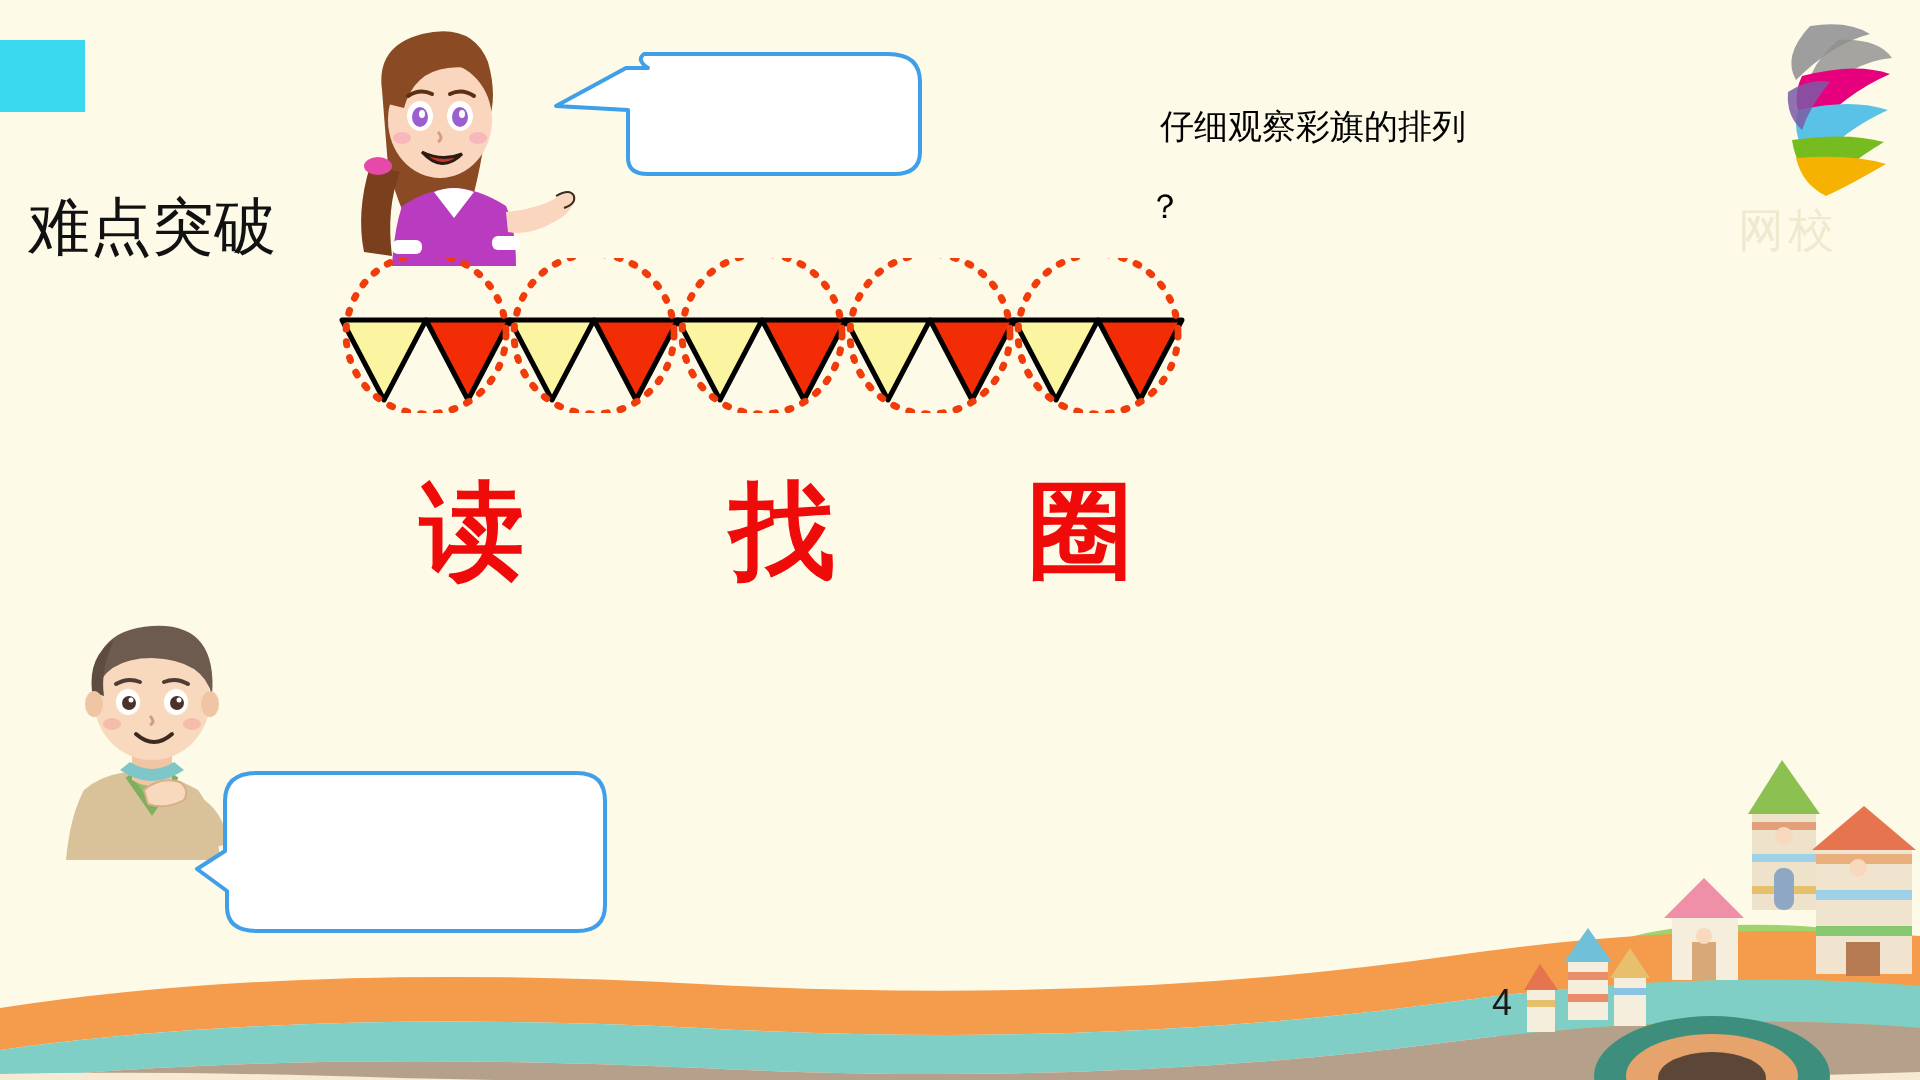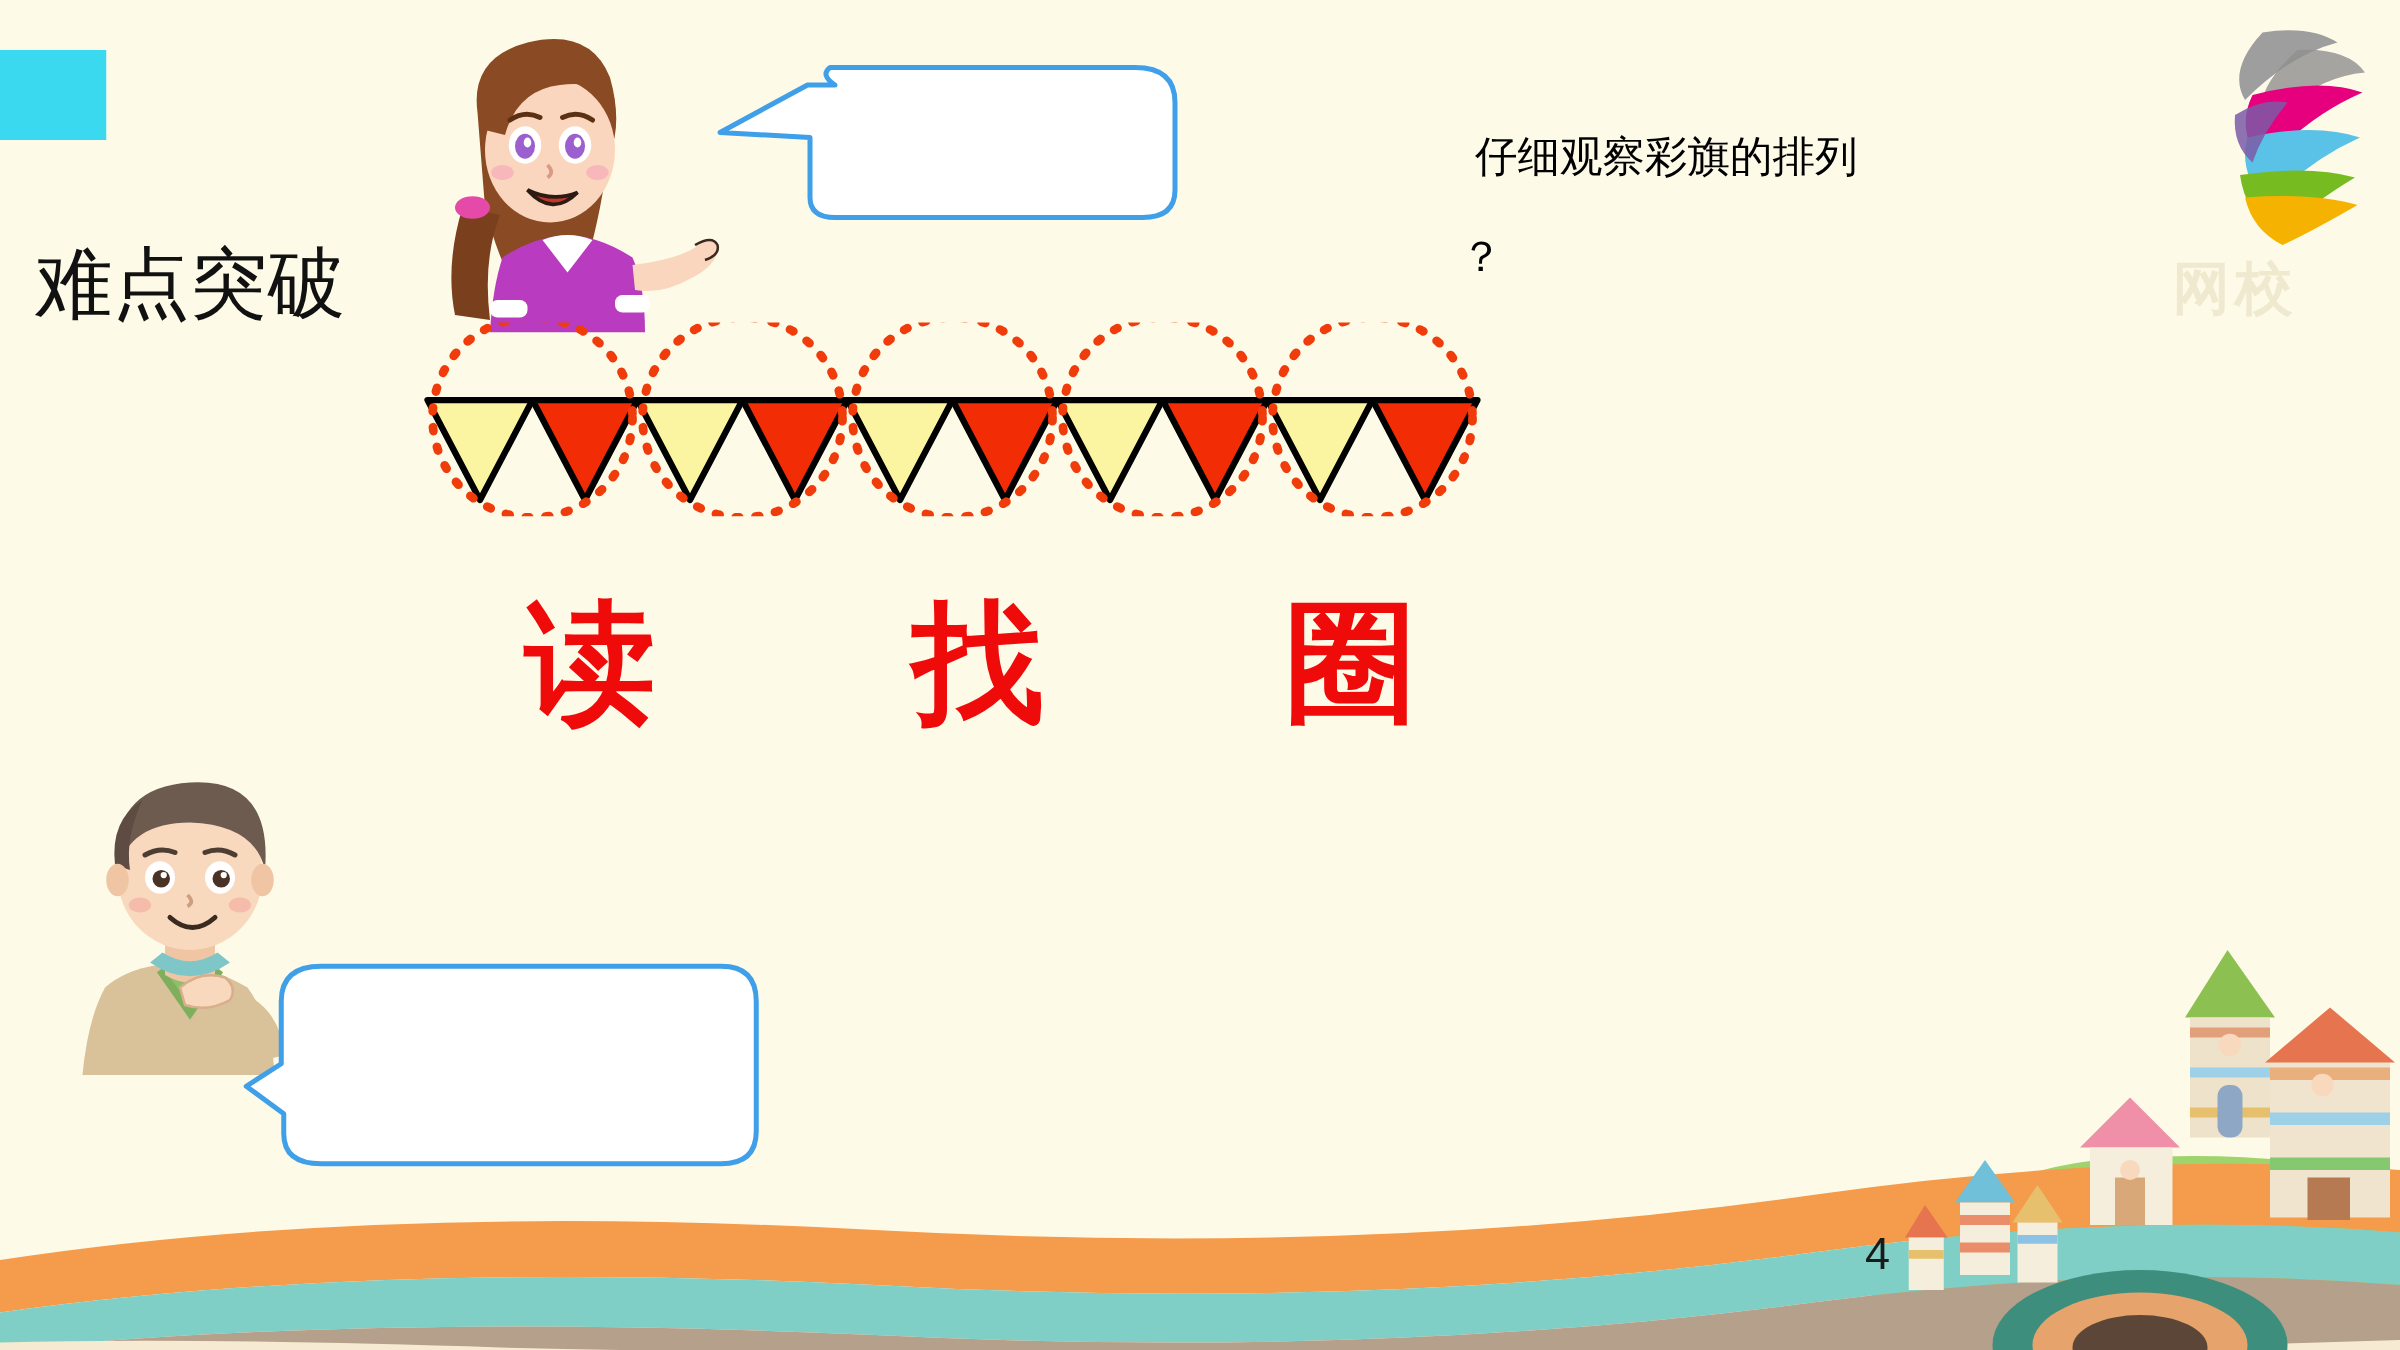--- a/index.html
+++ b/index.html
@@ -23,31 +23,31 @@
   }
   #subtitle{
     position:absolute;left:28px;top:185px;
     font-size:62px;color:#111;white-space:nowrap;font-family:Liberation Serif, serif;
   }
 
   
   #logo{position:absolute;right:18px;top:18px;width:150px;height:180px;}
   #wm{
     position:absolute;right:82px;top:200px;
-    font-size:46px;color:#efe9cf;font-weight:bold;letter-spacing:4px;
+    font-size:46px;color:#efe9cf;font-weight:normal;letter-spacing:4px;
     white-space:nowrap;
   }
 
   
   .bubble-svg{position:absolute;overflow:visible;}
   .bubble-text{
     position:absolute;color:#000;line-height:1.18;
     white-space:pre-wrap;
   }
-  #bubble1-wrap{position:absolute;left:568px;top:48px;width:400px;height:160px;text-decoration:underline;}
+  #bubble1-wrap{position:absolute;left:548px;top:48px;width:400px;height:160px;text-decoration:underline;}
   #bubble1-text{
     left:600px;top:58px;width:330px;font-size:34px;
     text-indent:12px;
   }
   #bubble2-wrap{position:absolute;left:195px;top:765px;width:420px;height:175px;}
 
   
   #teacher{position:absolute;left:330px;top:16px;width:250px;height:250px;}
   #boy{position:absolute;left:48px;top:600px;width:220px;height:260px;}
 

